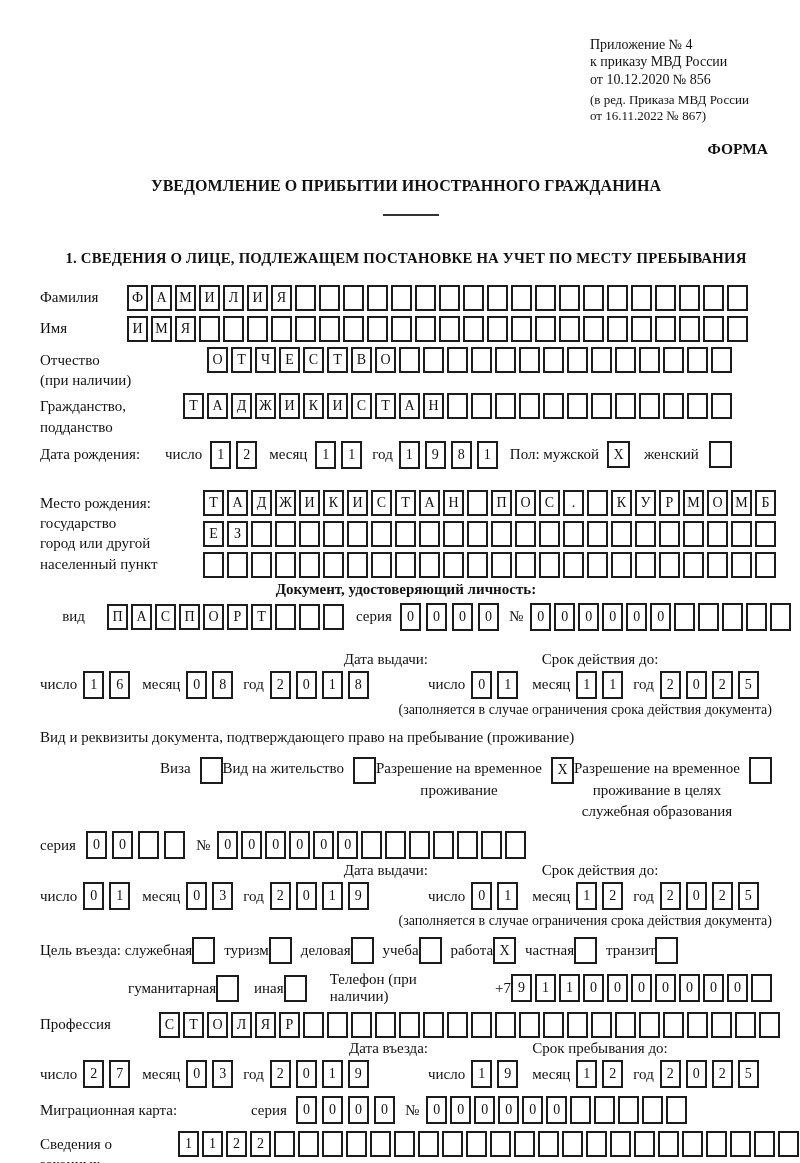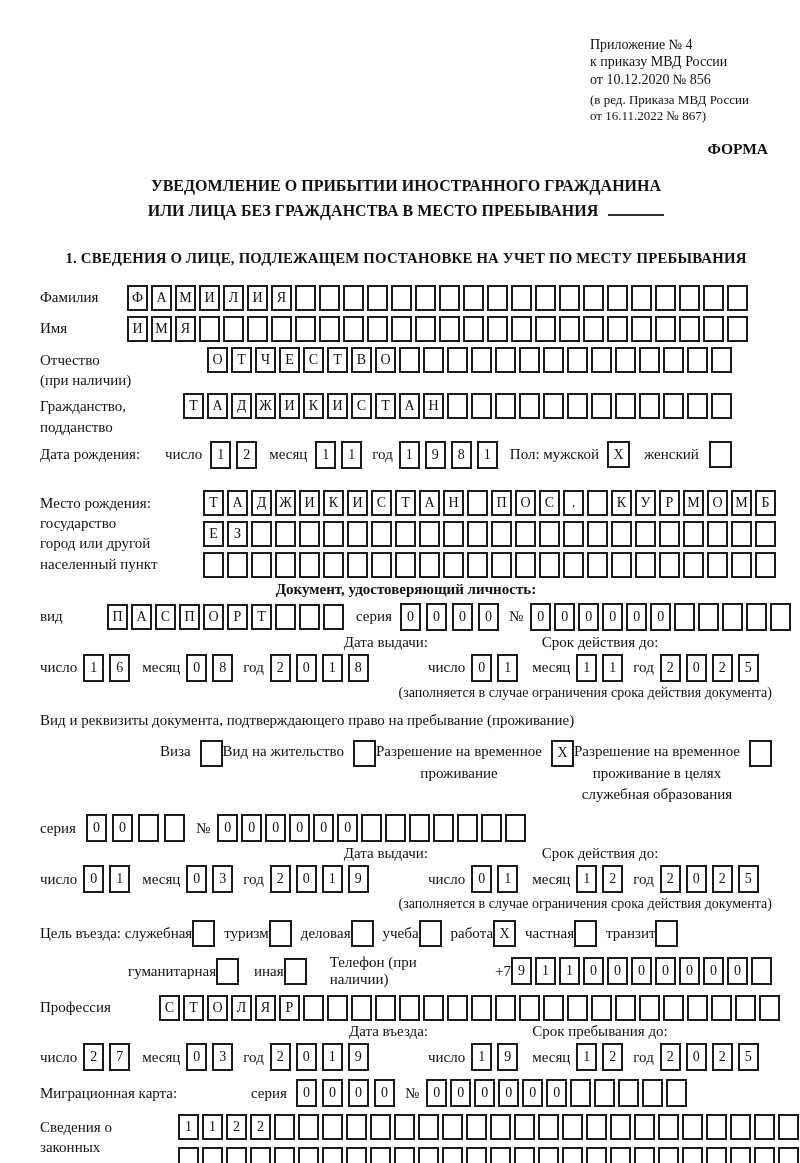--- a/index.html
+++ b/index.html
@@ -72,21 +72,21 @@
     <div>к приказу МВД России</div>
     <div>от 10.12.2020 № 856</div>
     <div class="gap"></div>
     <div class="small">(в ред. Приказа МВД России</div>
     <div class="small">от 16.11.2022 № 867)</div>
   </div>
   <div class="forma">ФОРМА</div>
 
   <div class="title">
     <div>УВЕДОМЛЕНИЕ О ПРИБЫТИИ ИНОСТРАННОГО ГРАЖДАНИНА</div>
-    <div><span>ИЛИ ЛИЦА БЕЗ ГРАЖДАНСТВА В МЕСТО ПРЕБЫВАНИЯ</span><span class="uline"></span></div>
+    <div><span class="uline"></span></div>
   </div>
 
   <div class="section-heading">1. СВЕДЕНИЯ О ЛИЦЕ, ПОДЛЕЖАЩЕМ ПОСТАНОВКЕ НА УЧЕТ ПО МЕСТУ ПРЕБЫВАНИЯ</div>
 
   <div class="row">
     <span class="lbl w87">Фамилия</span>
     <div class="boxes">
         <span class="cbox">Ф</span>
         <span class="cbox">А</span>
         <span class="cbox">М</span>
@@ -324,21 +324,21 @@
           <span class="cbox"></span>
           <span class="cbox"></span>
           <span class="cbox"></span>
           <span class="cbox"></span>
         </div>
     </div>
   </div>
 
   <div class="center-bold">Документ, удостоверяющий личность:</div>
 
-  <div class="row vc" style="margin-bottom:3px;">
+  <div class="row vc" style="margin-bottom:20px;text-align:center;">
     <span class="w67" style="flex:none;">вид</span>
     <div class="boxes">
         <span class="cbox">П</span>
         <span class="cbox">А</span>
         <span class="cbox">С</span>
         <span class="cbox">П</span>
         <span class="cbox">О</span>
         <span class="cbox">Р</span>
         <span class="cbox">Т</span>
         <span class="cbox"></span>

